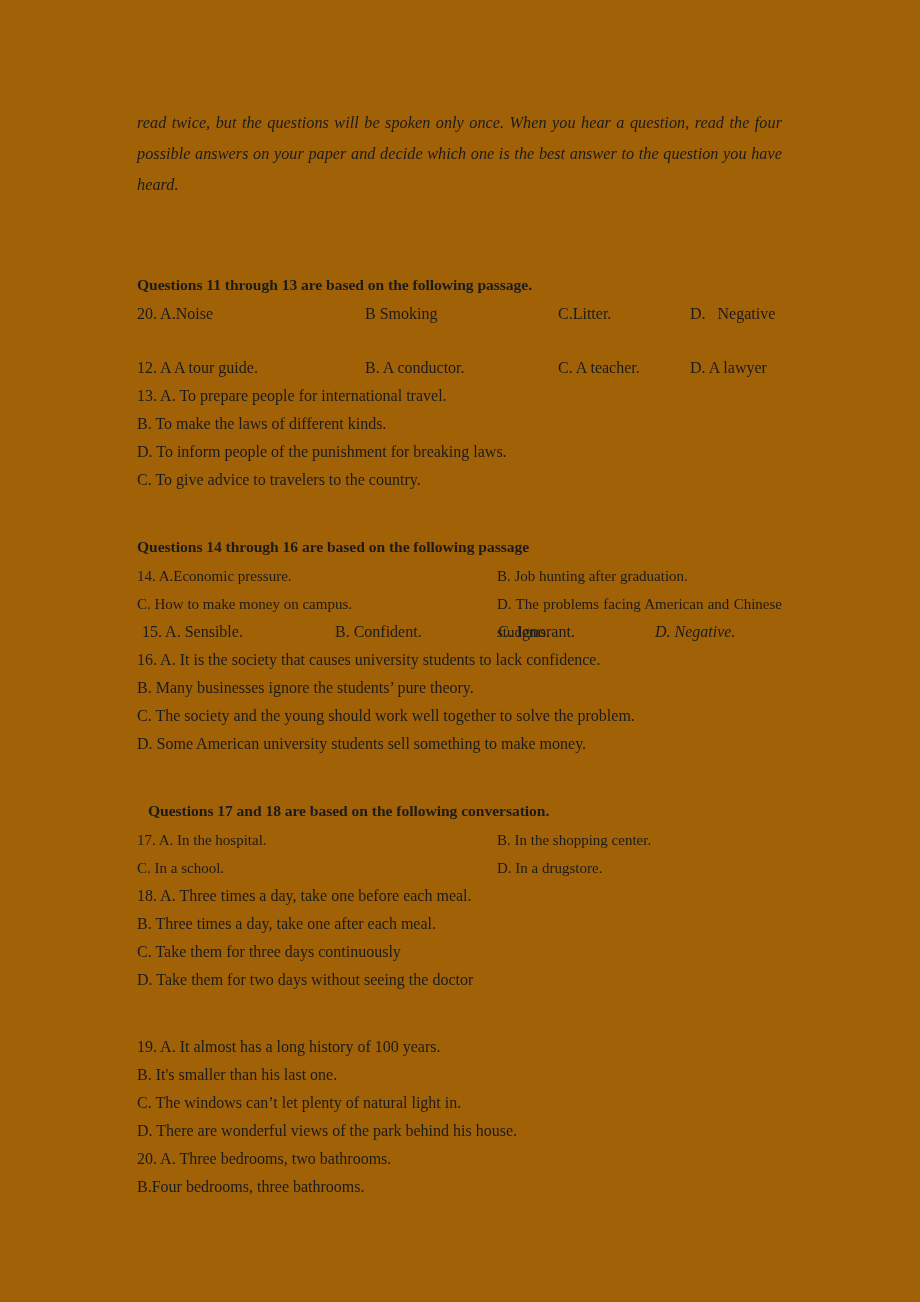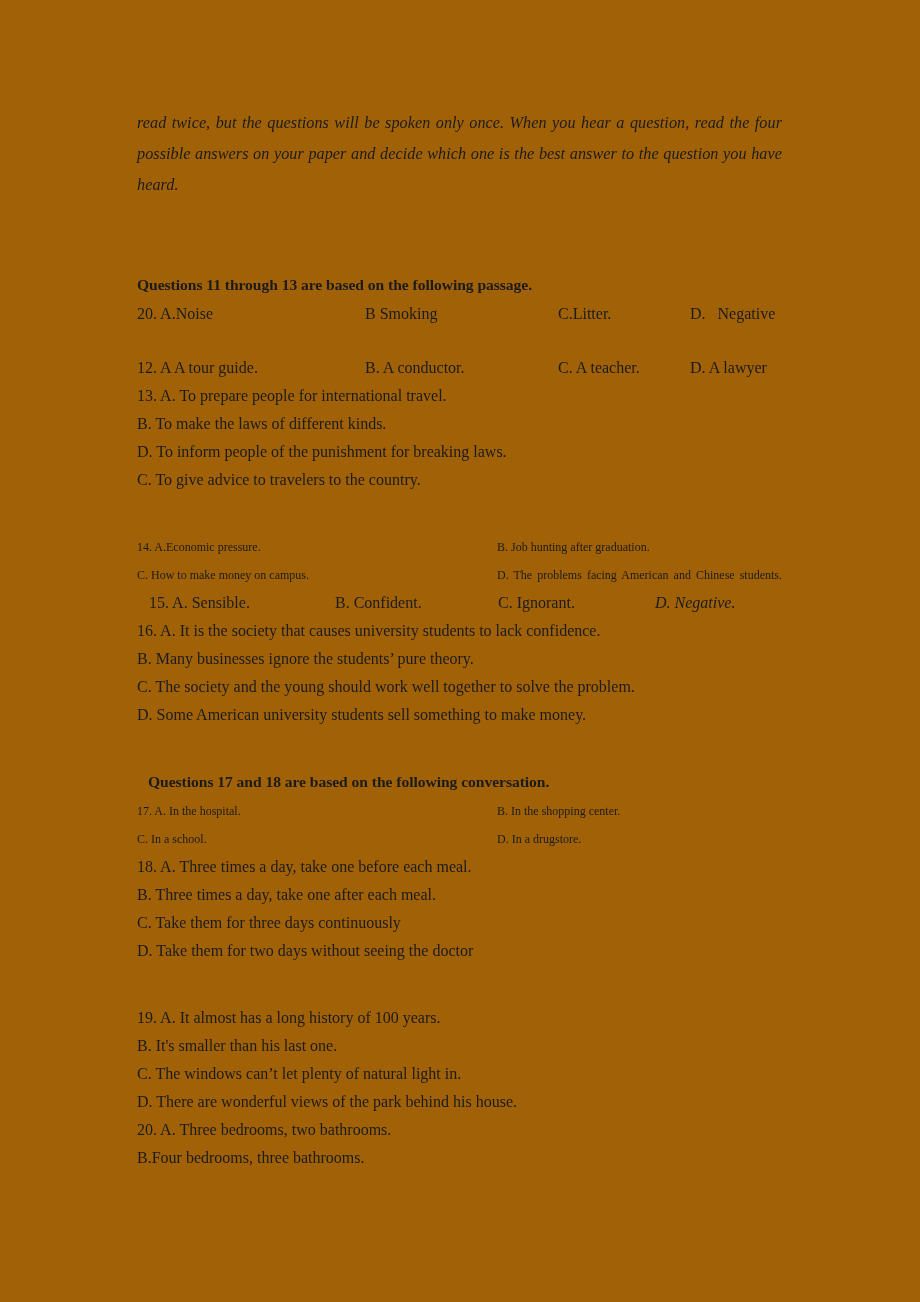--- a/index.html
+++ b/index.html
@@ -81,21 +81,21 @@
   }
   .optrow .col {
     position: absolute;
     top: 0;
     white-space: pre;
   }
 
   
   .two-col {
     position: relative;
-    font-size: 12px;
+    font-size: 15px;
     line-height: 28px;
   }
   .two-col .left {
     white-space: pre;
   }
   .two-col .right {
     position: absolute;
     left: 360px;
     top: 0;
     width: 285px;
@@ -141,33 +141,34 @@
         <span class="col" style="left:553px;">D. A lawyer</span>
       </div>
 
       <div class="line">13. A. To prepare people for international travel.</div>
       <div class="line">B. To make the laws of different kinds.</div>
       <div class="line">D. To inform people of the punishment for breaking laws.</div>
       <div class="line">C. To give advice to travelers to the country.</div>
     </div>
 
     <div class="section">
+      <div class="sec-heading">Questions 14 through 16 are based on the following passage</div>
 
       <div class="two-col">
         <div class="left">14. A.Economic pressure.</div>
         <div class="right">B. Job hunting after graduation.</div>
       </div>
 
       <div class="two-col">
         <div class="left">C. How to make money on campus.</div>
         <div class="right just">D. The problems facing American and Chinese students.</div>
       </div>
 
       <div class="optrow">
-        <span class="col" style="left:12px;">15. A. Sensible.</span>
+        <span class="col" style="left:5px;">15. A. Sensible.</span>
         <span class="col" style="left:198px;">B. Confident.</span>
         <span class="col" style="left:361px;">C. Ignorant.</span>
         <span class="col" style="left:518px;font-style:italic;">D. Negative.</span>
       </div>
 
       <div class="line">16. A. It is the society that causes university students to lack confidence.</div>
       <div class="line">B. Many businesses ignore the students’ pure theory.</div>
       <div class="line">C. The society and the young should work well together to solve the problem.</div>
       <div class="line">D. Some American university students sell something to make money.</div>
     </div>

